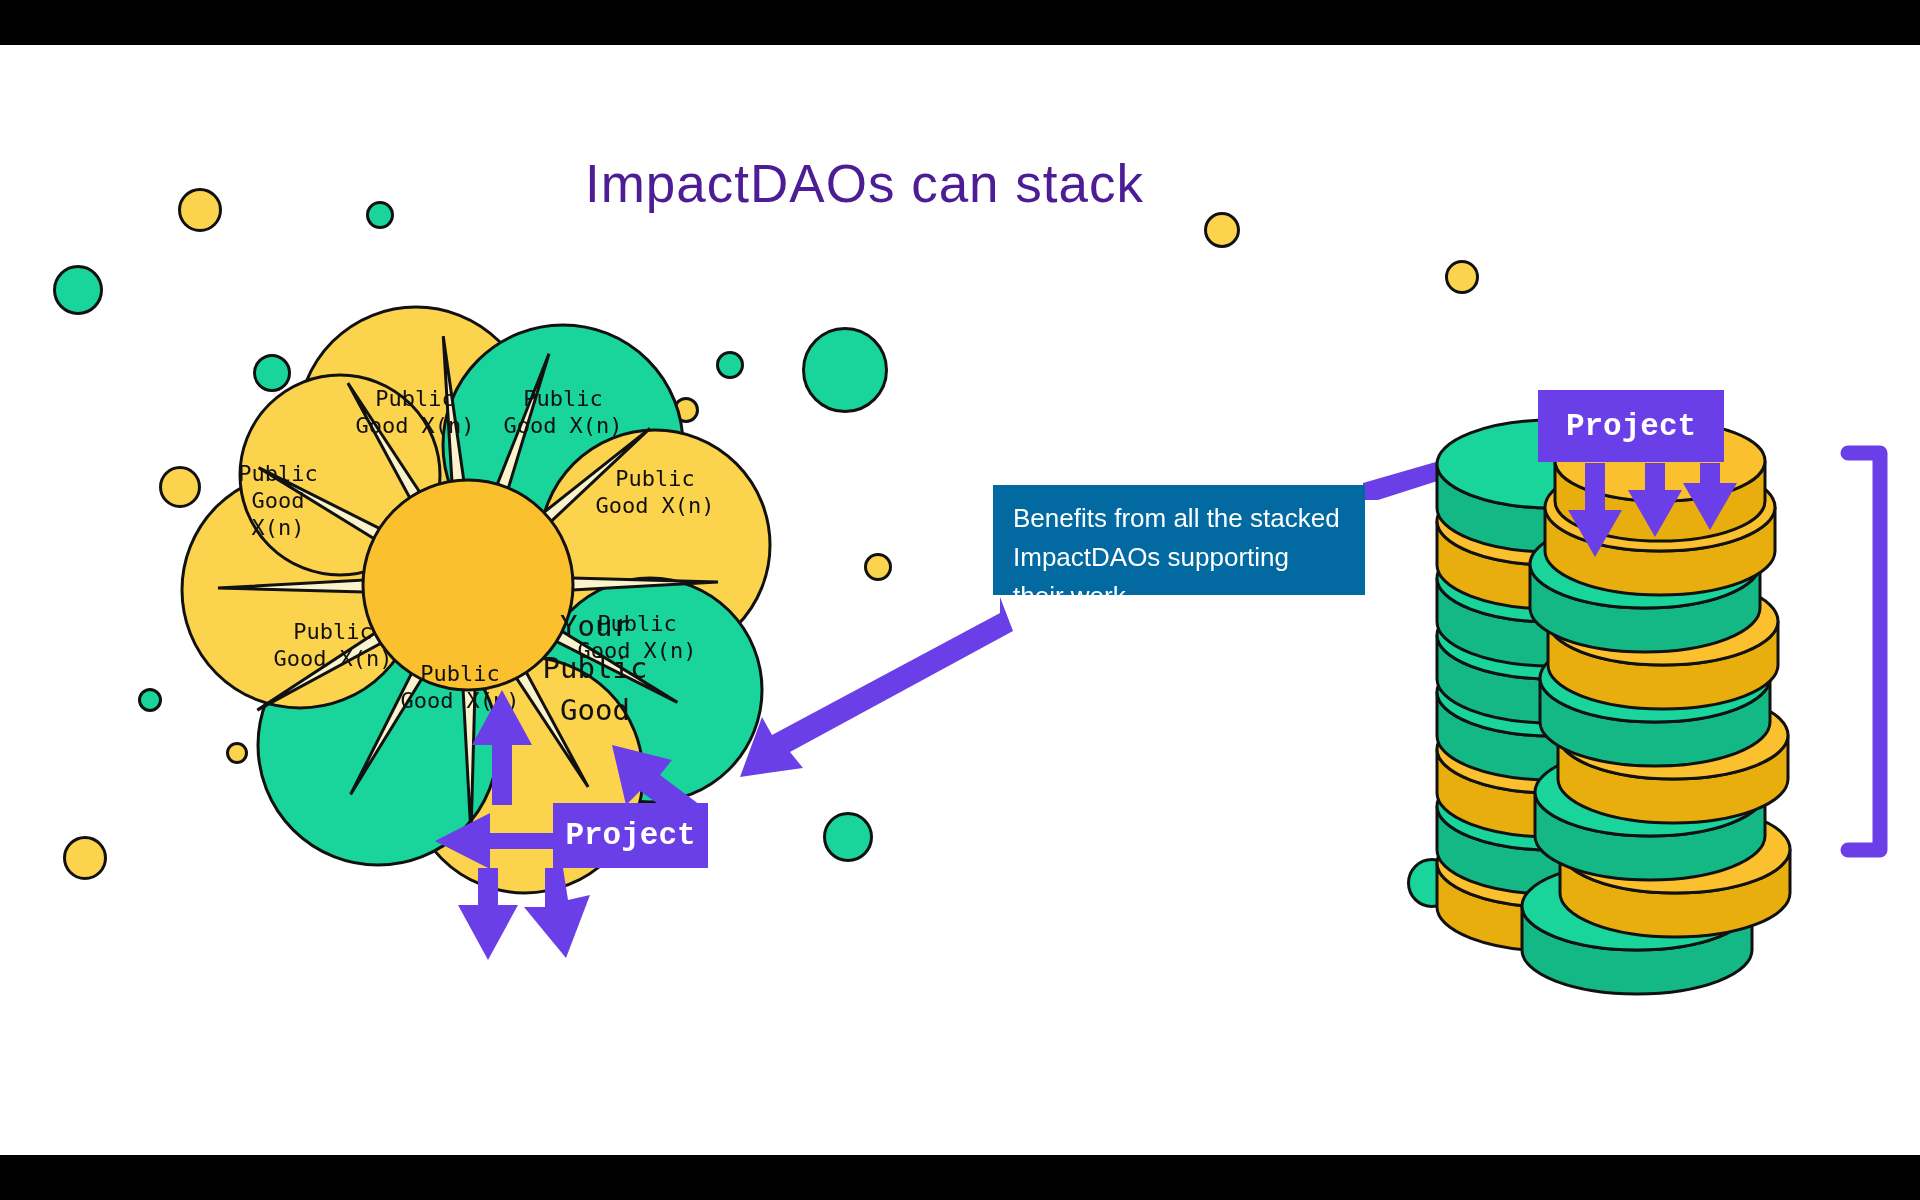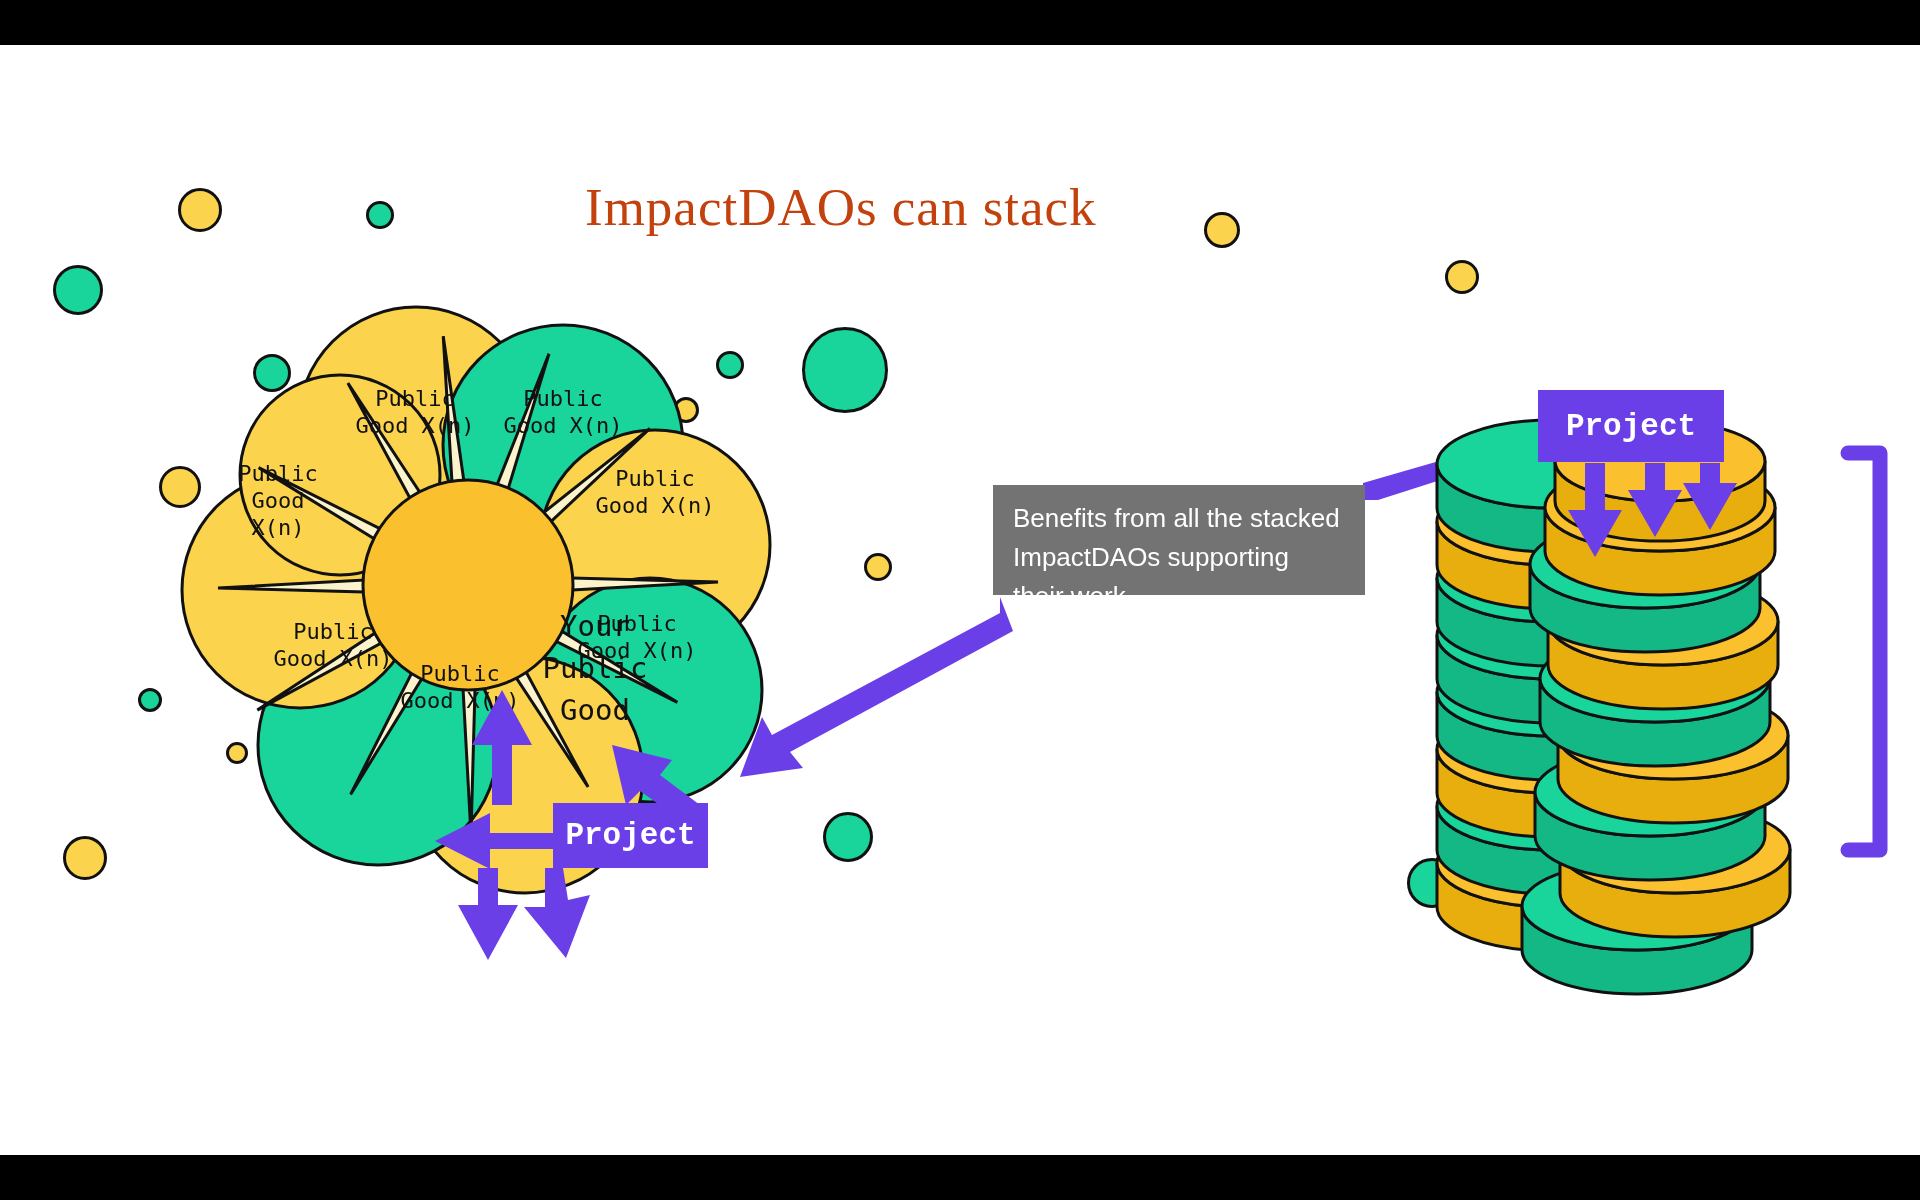--- a/index.html
+++ b/index.html
@@ -4,40 +4,40 @@
 <style>
   html,body{margin:0;padding:0;background:#000;}
   body{width:1920px;height:1200px;overflow:hidden;font-family:"Liberation Sans",sans-serif;}
   #stage{position:relative;width:1920px;height:1200px;background:#000;}
   #canvas{position:absolute;left:0;top:45px;width:1920px;height:1110px;background:#fff;overflow:hidden;}
   .bar{position:absolute;left:0;width:1920px;height:45px;background:#000;}
   .bar.top{top:0;}
   .bar.bottom{bottom:0;}
 
   #title{
-    position:absolute;left:585px;top:132px;width:900px;
-    font-family:Liberation Serif, serif;
-    font-size:53px;letter-spacing:1px;color:#c2410c;white-space:nowrap;
+    position:absolute;left:585px;top:108px;width:900px;
+    font-family:Liberation Sans, sans-serif;
+    font-size:53px;letter-spacing:1px;color:#4c1d95;white-space:nowrap;
   }
 
   .dot{position:absolute;border-radius:50%;border:3px solid #111;box-sizing:border-box;}
 
   svg.layer{position:absolute;left:0;top:0;width:1920px;height:1110px;overflow:visible;}
 
   .badge{
     position:absolute;background:#6B3FE8;color:#fff;
     font-family:Liberation Mono, monospace;font-weight:bold;
     display:flex;align-items:center;justify-content:center;
   }
   #badge-project-flower{left:553px;top:758px;width:155px;height:65px;font-size:31px;}
   #badge-project-coins{left:1538px;top:345px;width:186px;height:72px;font-size:31px;}
 
   #callout{
     position:absolute;left:993px;top:440px;width:372px;height:110px;
-    background:#737373;color:#fff;font-size:26px;line-height:39px;
+    background:#0369a1;color:#fff;font-size:26px;line-height:39px;
     padding:14px 20px 0 20px;box-sizing:border-box;
   }
 
   .petal-label{
     position:absolute;font-family:"DejaVu Sans Mono","Liberation Mono",monospace;
     font-size:22px;color:#111;line-height:27px;text-align:center;white-space:pre;
   }
   #center-label{
     position:absolute;left:500px;top:560px;width:190px;
     font-family:"DejaVu Sans Mono","Liberation Mono",monospace;

